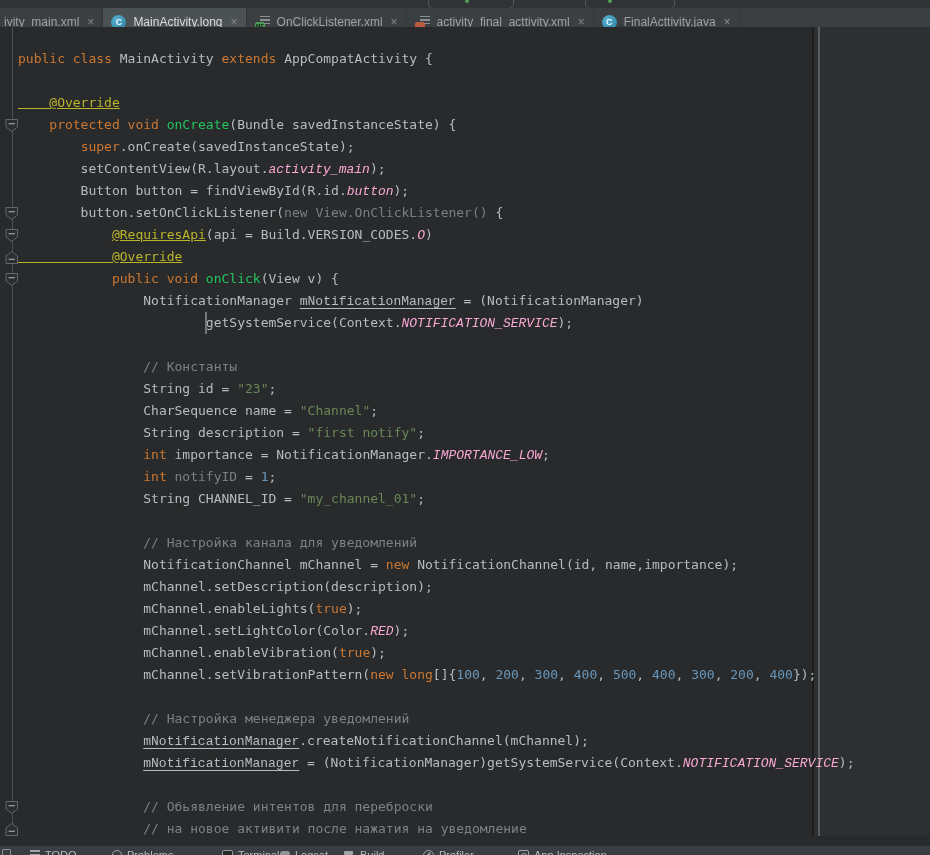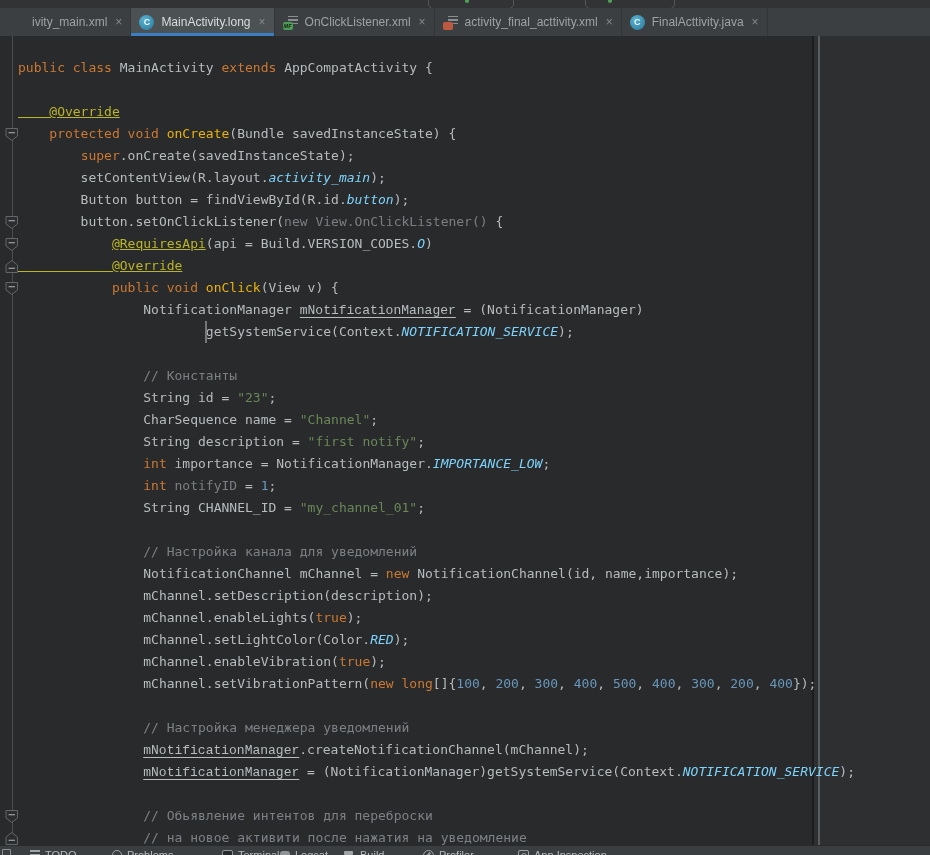--- a/index.html
+++ b/index.html
@@ -10,53 +10,53 @@
   #top-strip{position:absolute;left:0;top:0;width:930px;height:8px;background:#313335;}
   .strip-btn{position:absolute;top:-4px;height:11px;border:1px solid #54585a;border-radius:5px;}
   .strip-dot{position:absolute;top:2px;width:4px;height:4px;border-radius:50%;background:#55a057;}
 
   
   #tab-bar{position:absolute;left:0;top:8px;width:930px;height:28px;background:#3c3f41;
            display:flex;align-items:stretch;}
   .tab{display:flex;align-items:center;padding:0 8px;border-right:1px solid #333638;
        font-size:12px;color:#9da2a6;white-space:nowrap;position:relative;cursor:default;}
   .tab.active{background:#4c5154;color:#d8dcdf;box-shadow:inset 0 -3px 0 #3a7fc2;}
-  .tab.first{padding-left:8px;margin-left:22px;}
+  .tab.first{padding-left:2px;}
   .tab-label{margin:0 2px;}
   .tab-close{margin-left:6px;color:#84898c;font-size:12px;line-height:12px;}
   .ficon{display:inline-block;width:15px;height:15px;position:relative;margin-right:5px;flex:none;}
   .ficon-class{border-radius:50%;background:radial-gradient(circle at 35% 30%,#56b1d0,#2c7a9b);
                color:#eef7fa;font-weight:bold;font-size:9px;line-height:15px;text-align:center;}
   .ficon .bars{position:absolute;right:0;top:1px;width:10px;height:9px;
                background:repeating-linear-gradient(to bottom,#8a8f92 0 1.5px,transparent 1.5px 3.5px);}
   .ficon .badge{position:absolute;left:0;bottom:0;width:10px;height:8px;border-radius:2px;
                 font-weight:bold;font-size:5.5px;line-height:8px;text-align:center;color:#14230f;}
   .ficon-manifest .badge{background:#4d9b57;}
   .ficon-layout .badge{background:#bb5a3e;}
 
   
-  #editor{position:absolute;left:0;top:36px;width:930px;height:809px;background:#292a2b;overflow:hidden;}
+  #editor{position:absolute;left:0;top:27px;width:930px;height:809px;background:#292a2b;overflow:hidden;}
   #right-strip{position:absolute;left:814px;top:0;width:116px;height:100%;background:#2e2f30;z-index:0;}
   #margin-dark{position:absolute;left:812px;top:0;width:2px;height:100%;background:#1d1d1d;z-index:0;}
   #margin-light{position:absolute;left:818px;top:0;width:2px;height:100%;background:#5a5d5f;z-index:0;}
   #gutter-line{position:absolute;left:12px;top:0;width:1px;height:100%;background:#4b4d4e;z-index:1;}
   #caret{position:absolute;left:205px;top:285px;width:2px;height:22px;background:#74787a;z-index:3;}
   .fold-marker{position:absolute;left:5px;width:14px;height:15px;z-index:4;}
   #code-area{position:absolute;left:0;top:21px;width:100%;margin:0;padding:0 0 0 18px;z-index:2;
              font-family:"DejaVu Sans Mono","Liberation Mono",monospace;font-size:13px;line-height:22px;
              white-space:pre;color:#b7bcbf;}
   .cl{height:22px;}
   .s-p{color:#b7bcbf;}
   .s-k{color:#cc7832;}
-  .s-m{color:#eab308;}
+  .s-m{color:#22c55e;}
   .s-a{color:#bbb529;text-decoration:underline;}
   .s-s{color:#6a8759;}
   .s-n{color:#6897bb;}
   .s-c{color:#7c8186;}
-  .s-i{color:#7dd3fc;font-style:italic;}
+  .s-i{color:#f9a8d4;font-style:italic;font-family:Liberation Mono, monospace;}
   .s-g{color:#7b7f83;}
   .s-u{color:#b7bcbf;text-decoration:underline;text-underline-offset:3px;font-family:Liberation Mono, monospace;}
 
   
   #bottom-bar{position:absolute;left:0;top:845px;width:930px;height:10px;background:#3b3e40;
               border-top:1px solid #2a2b2c;overflow:hidden;}
   .bb-item{position:absolute;top:3px;display:flex;align-items:flex-start;color:#b6babd;font-size:11px;line-height:12px;}
   .bi{display:inline-block;width:12px;height:12px;margin-right:5px;position:relative;flex:none;}
   .bi-todo{background:repeating-linear-gradient(to bottom,#9fa4a7 0 2px,transparent 2px 4.5px);
            width:10px;height:10px;top:1px;}

